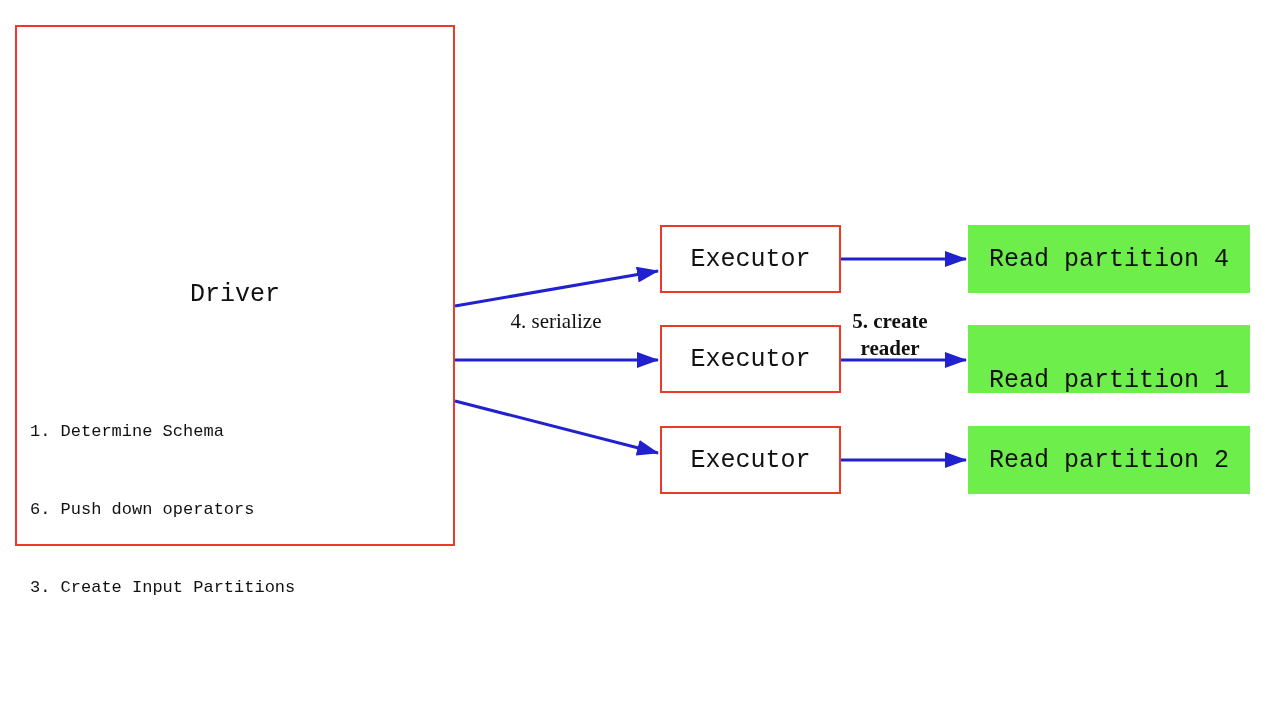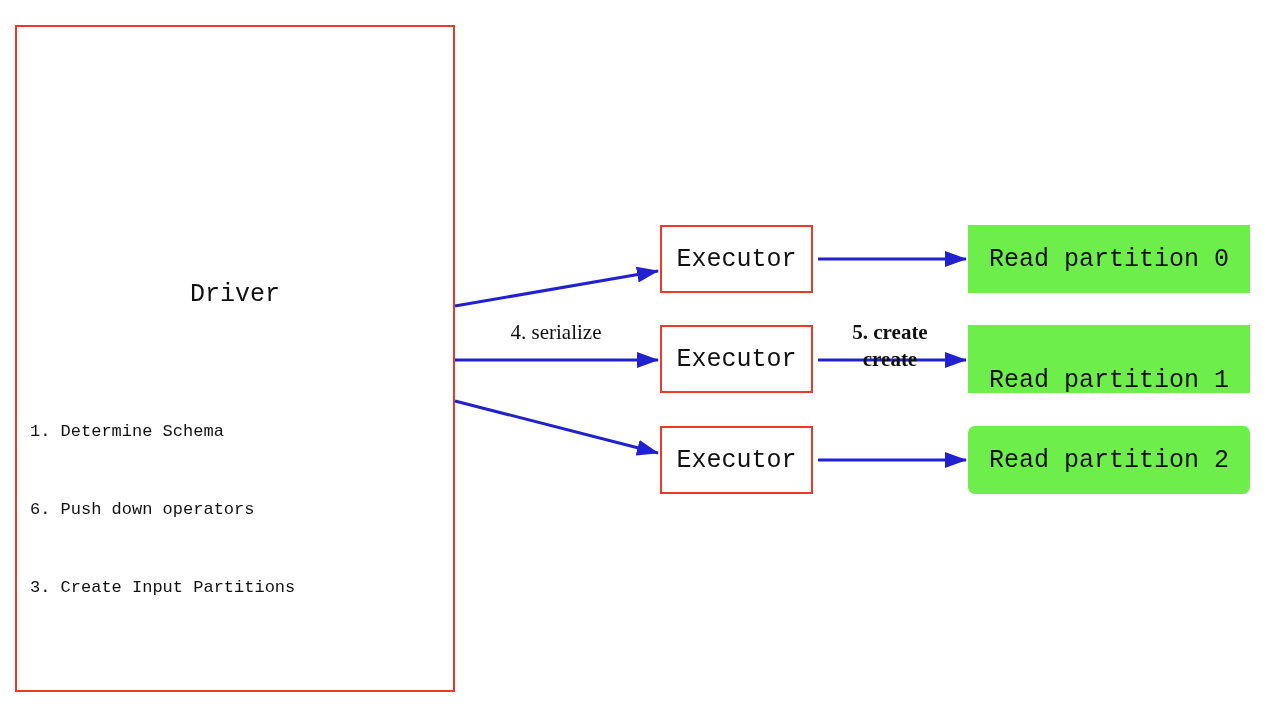--- a/index.html
+++ b/index.html
@@ -12,21 +12,21 @@
     position: relative;
     width: 1270px;
     height: 710px;
     background: var(--background, #ffffff);
     color: var(--text-black, #111111);
     overflow: hidden;
   }
   .driver-box {
     position: absolute;
     left: 15px; top: 25px;
-    width: 440px; height: 667px;
+    width: 440px; height: 521px;
     border: 2px solid var(--box-border-red, #ea3b2a);
     background: #ffffff;
   }
   .driver-title {
     position: absolute;
     top: 255px; left: 0;
     width: 100%;
     text-align: center;
     font-size: 25px;
     line-height: 26px;
@@ -41,39 +41,39 @@
   .node {
     position: absolute;
     display: flex;
     align-items: center;
     justify-content: center;
     font-size: 25px;
     line-height: 1;
   }
   .executor {
     left: 660px;
-    width: 153px; height: 68px;
+    width: 181px; height: 68px;
     border: 2px solid var(--box-border-red, #ea3b2a);
     background: #ffffff;
   }
   .executor-0 { top: 225px; }
   .executor-1 { top: 325px; }
   .executor-2 { top: 426px; }
   .partition {
     left: 968px;
     width: 282px; height: 68px;
     background: var(--partition-green, #6dee4b);
   }
   .partition-0 { top: 225px; }
   .partition-1 { top: 325px; align-items: flex-end; }
-  .partition-2 { top: 426px; border-radius: 7px; }
+  .partition-2 { top: 426px; }
   .edge-label {
     position: absolute;
     width: 220px;
-    top: 319px;
+    top: 308px;
     text-align: center;
     font-family: "Liberation Serif", "DejaVu Serif", serif;
     font-size: 21px;
     line-height: 27px;
   }
   .edge-label-serialize { left: 446px; }
   .edge-label-reader { left: 780px; font-weight: bold; }
   svg.arrows {
     position: absolute;
     left: 0; top: 0;
@@ -119,30 +119,30 @@
     <span>Executor</span>
   </div>
   <div class="node executor executor-1">
     <span>Executor</span>
   </div>
   <div class="node executor executor-2">
     <span>Executor</span>
   </div>
 
   <div class="node partition partition-0">
-    <span>Read partition 0</span>
+    <span>Read partition 4</span>
   </div>
   <div class="node partition partition-1">
     <span>Read partition 1</span>
   </div>
   <div class="node partition partition-2">
     <span>Read partition 2</span>
   </div>
 
   <div class="edge-label edge-label-serialize">
     <div>4. serialize</div>
   </div>
   <div class="edge-label edge-label-reader">
     <div>5. create</div>
-    <div>create</div>
+    <div>reader</div>
   </div>
 
 </div>
 
 </body></html>

